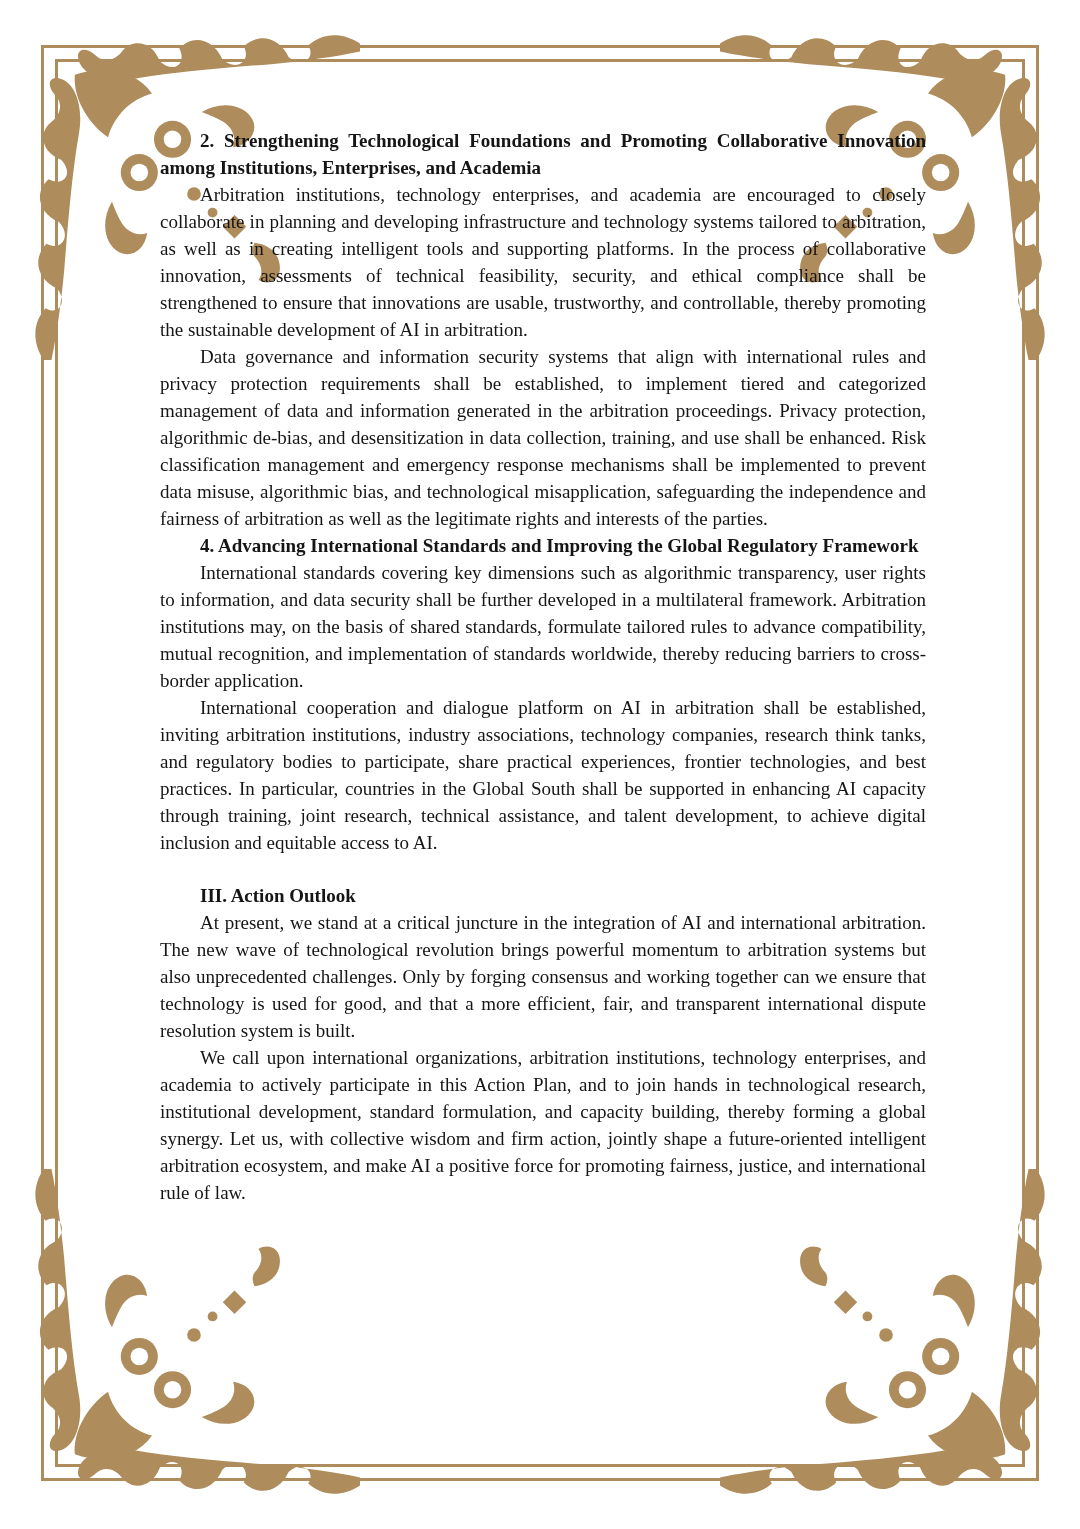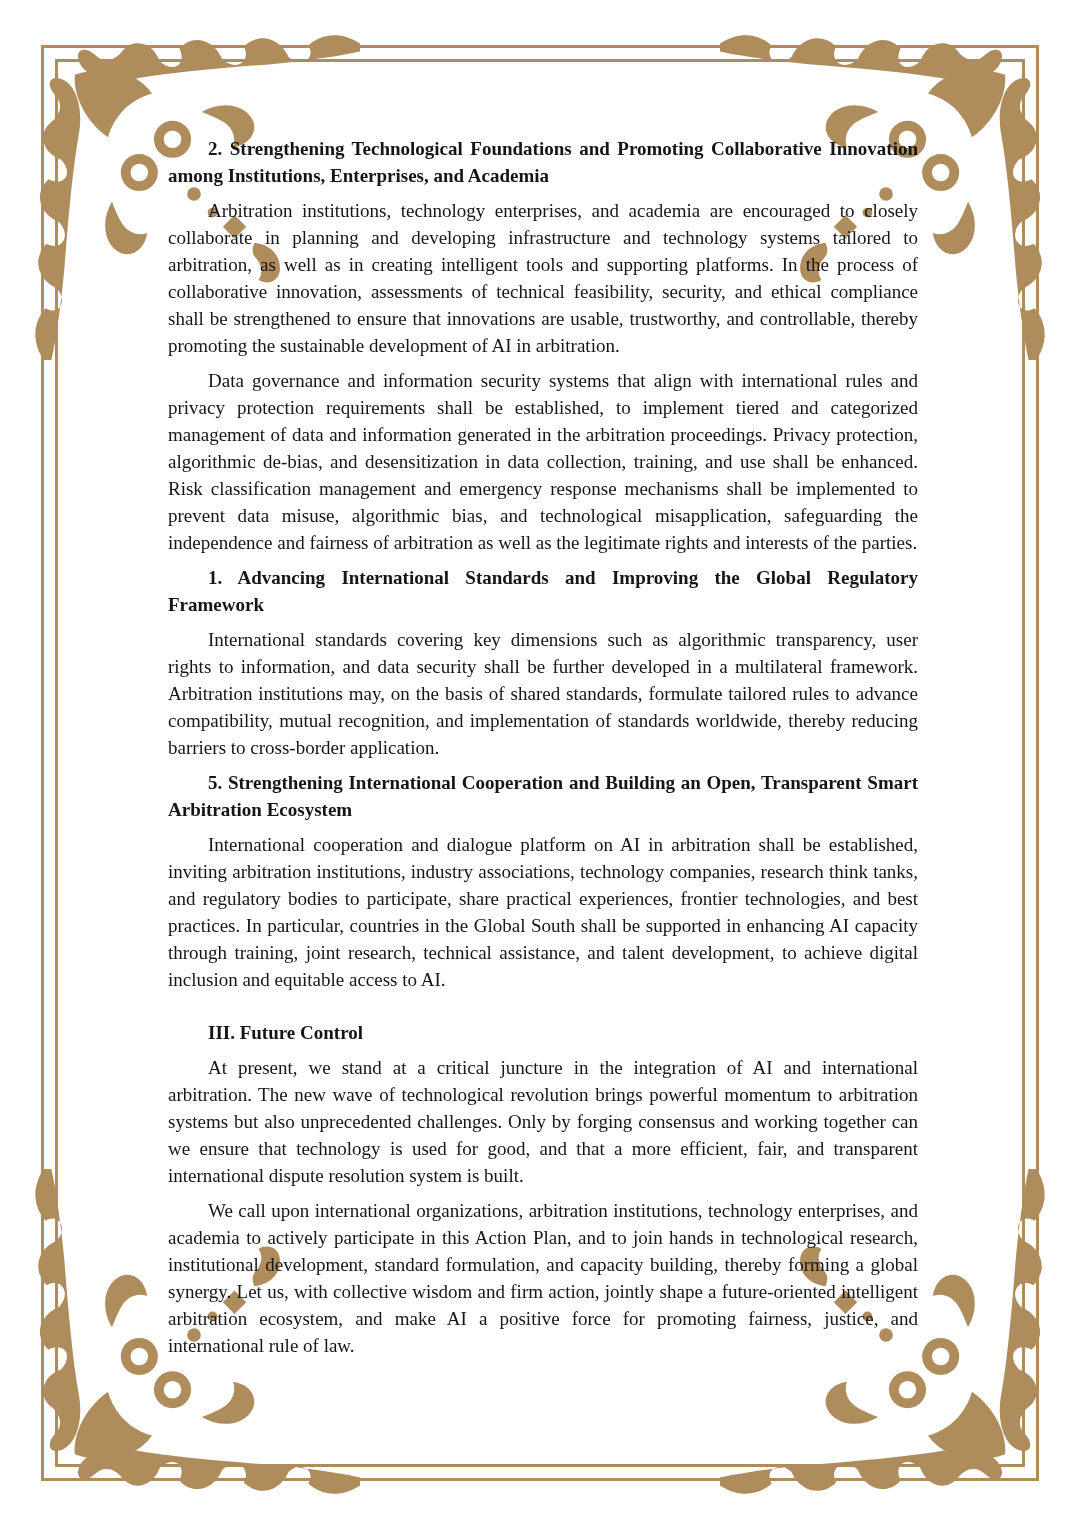--- a/index.html
+++ b/index.html
@@ -24,21 +24,21 @@
   .corner.tr{right:28px;top:28px;transform:scaleX(-1);}
   .corner.bl{left:28px;bottom:28px;transform:scaleY(-1);}
   .corner.br{right:28px;bottom:28px;transform:scale(-1,-1);}
   
   .doc{
     position:absolute;left:160px;top:127px;width:766px;
     color:var(--ink);
     font-size:19px;line-height:27px;
     text-align:justify;
   }
-  .doc p{margin:8px;text-indent:40px;}
+  .doc p{margin:0;text-indent:40px;}
   .doc p.h{font-weight:bold;}
   .doc p.chapter{margin-top:26px;font-weight:bold;}
 </style>
 </head>
 <body>
 
 <svg width="0" height="0" style="position:absolute" aria-hidden="true">
   <defs>
     <g id="flourish" fill="var(--gold)">
 
@@ -78,20 +78,19 @@
     <use href="#flourish"></use>
   </svg>
 <svg class="corner br" viewBox="0 0 340 340">
     <use href="#flourish"></use>
   </svg>
 
 <div class="doc">
   <p class="h">2. Strengthening Technological Foundations and Promoting Collaborative Innovation among Institutions, Enterprises, and Academia</p>
   <p class="p">Arbitration institutions, technology enterprises, and academia are encouraged to closely collaborate in planning and developing infrastructure and technology systems tailored to arbitration, as well as in creating intelligent tools and supporting platforms. In the process of collaborative innovation, assessments of technical feasibility, security, and ethical compliance shall be strengthened to ensure that innovations are usable, trustworthy, and controllable, thereby promoting the sustainable development of AI in arbitration.</p>
   <p class="p">Data governance and information security systems that align with international rules and privacy protection requirements shall be established, to implement tiered and categorized management of data and information generated in the arbitration proceedings. Privacy protection, algorithmic de-bias, and desensitization in data collection, training, and use shall be enhanced. Risk classification management and emergency response mechanisms shall be implemented to prevent data misuse, algorithmic bias, and technological misapplication, safeguarding the independence and fairness of arbitration as well as the legitimate rights and interests of the parties.</p>
-  <p class="h">1. Advancing International Standards and Improving the Global Regulatory Framework</p>
+  <p class="h">4. Advancing International Standards and Improving the Global Regulatory Framework</p>
   <p class="p">International standards covering key dimensions such as algorithmic transparency, user rights to information, and data security shall be further developed in a multilateral framework. Arbitration institutions may, on the basis of shared standards, formulate tailored rules to advance compatibility, mutual recognition, and implementation of standards worldwide, thereby reducing barriers to cross-border application.</p>
-  <p class="h">5. Strengthening International Cooperation and Building an Open, Transparent Smart Arbitration Ecosystem</p>
   <p class="p">International cooperation and dialogue platform on AI in arbitration shall be established, inviting arbitration institutions, industry associations, technology companies, research think tanks, and regulatory bodies to participate, share practical experiences, frontier technologies, and best practices. In particular, countries in the Global South shall be supported in enhancing AI capacity through training, joint research, technical assistance, and talent development, to achieve digital inclusion and equitable access to AI.</p>
-  <p class="chapter">III. Future Control</p>
+  <p class="chapter">III. Action Outlook</p>
   <p class="p">At present, we stand at a critical juncture in the integration of AI and international arbitration. The new wave of technological revolution brings powerful momentum to arbitration systems but also unprecedented challenges. Only by forging consensus and working together can we ensure that technology is used for good, and that a more efficient, fair, and transparent international dispute resolution system is built.</p>
   <p class="p">We call upon international organizations, arbitration institutions, technology enterprises, and academia to actively participate in this Action Plan, and to join hands in technological research, institutional development, standard formulation, and capacity building, thereby forming a global synergy. Let us, with collective wisdom and firm action, jointly shape a future-oriented intelligent arbitration ecosystem, and make AI a positive force for promoting fairness, justice, and international rule of law.</p>
 </div>
 
 </body></html>

